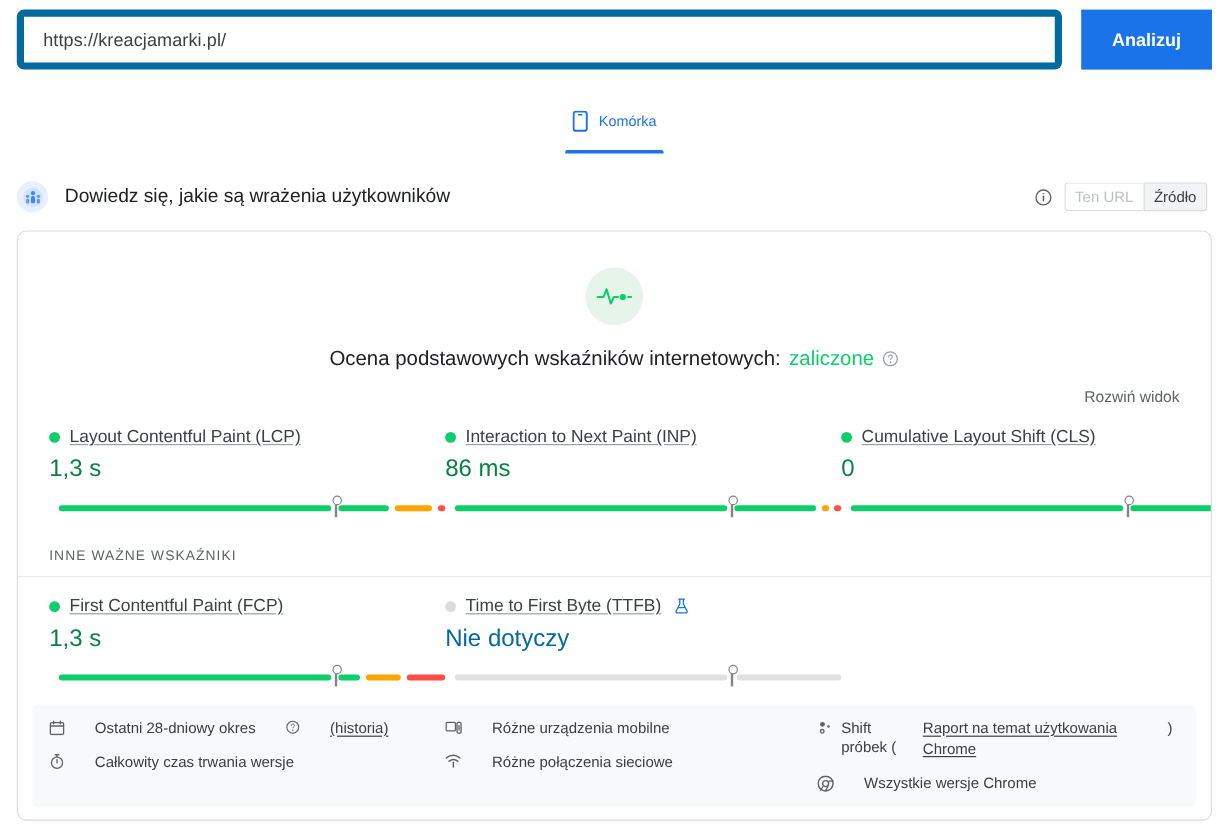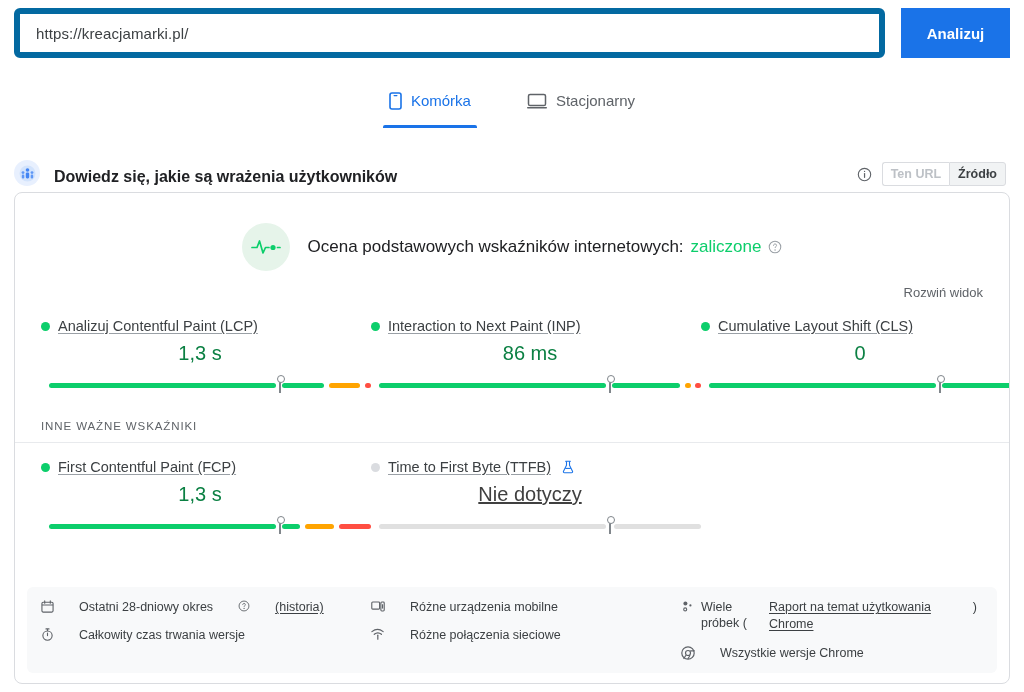--- a/index.html
+++ b/index.html
@@ -55,45 +55,44 @@
     display: flex;
     justify-content: center;
     gap: 44px;
     margin-top: 22px;
     height: 44px;
   }
   .tab {
     display: flex;
     align-items: center;
     gap: 9px;
-    font-size: 15px;
+    font-size: 12px;
     color: #5f6368;
     padding: 0 6px 11px 6px;
     cursor: pointer;
     position: relative;
   }
   .tab.active { color: #1a73e8; }
   .tab.active::after {
     content: "";
     position: absolute;
     left: 0; right: 0; bottom: 0;
     height: 3px;
     background: #1a73e8;
     border-radius: 2px 2px 0 0;
   }
   .tab svg { display: block; }
 
   
   .fd-header {
     display: flex;
-    align-items: flex-end;
+    align-items: center;
     padding: 0 18px 0 14px;
     height: 44px;
     margin-top: 14px;
-    font-weight: bold;
   }
   .fd-avatar {
     width: 26px; height: 26px;
     border-radius: 50%;
     background: #e8f0fe;
     display: flex; align-items: center; justify-content: center;
     flex: 0 0 auto;
     margin-right: 14px;
   }
   .fd-title { font-size: 16px; color: #202124; }
@@ -123,20 +122,21 @@
     position: relative;
     overflow: hidden;
   }
 
   .cwv-head {
     display: flex;
     align-items: center;
     justify-content: center;
     gap: 18px;
     padding-top: 30px;
+    flex-direction: column;
   }
   .cwv-badge {
     width: 48px; height: 48px;
     border-radius: 50%;
     background: #e6f4ea;
     display: flex; align-items: center; justify-content: center;
   }
   .cwv-text { font-size: 17px; color: #202124; display: flex; align-items: center; gap: 7px; }
   .cwv-pass { color: #0cce6b; }
   .q-icon { color: #9aa0a6; display: inline-flex; }
@@ -165,27 +165,27 @@
   .dot.none { background: #dadce0; }
   .metric-name {
     color: #3c4043;
     text-decoration: underline;
     text-decoration-color: #9aa0a6;
     text-underline-offset: 2px;
     cursor: pointer;
   }
   .flask { color: #1a73e8; display: inline-flex; margin-left: 3px; }
   .metric-value {
-    text-align: center;
+    text-align: left;
     font-size: 20px;
     color: #0b8043;
     padding: 8px 12px 0 0;
     height: 36px;
   }
-  .metric-value.na { color: #404040; text-decoration: underline; }
+  .metric-value.na { color: #0369a1; }
 
   .bar-wrap { position: relative; height: 18px; margin-top: 6px; padding-left: 8px; }
   .bar { display: flex; gap: 0; height: 5px; border-radius: 3px; overflow: visible; position: relative; top: 7px; }
   .seg-bar { height: 5px; border-radius: 3px; }
   .marker {
     position: absolute;
     top: -4px;
     width: 1.5px; height: 14px;
     background: #80868b;
   }
@@ -252,29 +252,20 @@
 
   <div class="tabs">
     <div class="tab active">
       <span class="icon">
         <svg width="13" height="18" viewBox="0 0 13 18" fill="none">
           <rect x="1" y="1" width="11" height="16" rx="2" stroke="#1a73e8" stroke-width="1.6"></rect>
           <rect x="4.5" y="3" width="4" height="1.2" rx="0.6" fill="#1a73e8"></rect>
         </svg>
       </span>
       <span>Komórka</span>
-    </div>
-    <div class="tab">
-      <span class="icon">
-        <svg width="20" height="16" viewBox="0 0 20 16" fill="none">
-          <rect x="1.5" y="1.5" width="17" height="11" rx="1.6" stroke="#5f6368" stroke-width="1.5"></rect>
-          <rect x="0" y="14" width="20" height="1.4" rx="0.7" fill="#5f6368"></rect>
-        </svg>
-      </span>
-      <span>Stacjonarny</span>
     </div>
   </div>
 
   <div class="fd-header">
     <div class="fd-avatar">
       <svg width="17" height="17" viewBox="0 0 17 17" fill="none">
         <circle cx="8.5" cy="8.5" r="8" fill="#d2e3fc"></circle>
         <circle cx="8.5" cy="5" r="1.8" fill="#4285f4"></circle>
         <circle cx="4" cy="7.6" r="1.4" fill="#5e97f6"></circle>
         <circle cx="13" cy="7.6" r="1.4" fill="#5e97f6"></circle>
@@ -324,21 +315,21 @@
 
     <div class="expand-row">
       <span class="expand-link">Rozwiń widok</span>
     </div>
 
     <div class="metrics">
 
       <div class="metric">
         <div class="metric-head">
           <span class="dot good"></span>
-          <span class="metric-name">Analizuj Contentful Paint (LCP)</span>
+          <span class="metric-name">Layout Contentful Paint (LCP)</span>
         </div>
         <div class="metric-value">1,3 s</div>
         <div class="bar-wrap">
           <div class="bar">
               <div class="seg-bar" style="width: 70.5%; background: rgb(12, 206, 107);"></div>
               <div class="seg-bar" style="width: 2%; background: transparent;"></div>
               <div class="seg-bar" style="width: 13%; background: rgb(12, 206, 107);"></div>
               <div class="seg-bar" style="width: 1.5%; background: transparent;"></div>
               <div class="seg-bar" style="width: 9.5%; background: rgb(255, 164, 0);"></div>
               <div class="seg-bar" style="width: 1.5%; background: transparent;"></div>
@@ -495,21 +486,21 @@
 
       <div class="fcol c3">
         <div class="fitem samples">
           <span class="ic">
             <svg width="14" height="14" viewBox="0 0 14 14" fill="none">
               <circle cx="4.4" cy="3.6" r="2" fill="#5f6368"></circle>
               <circle cx="9.4" cy="5.4" r="1.1" fill="#5f6368"></circle>
               <circle cx="4.2" cy="9.4" r="1.5" stroke="#5f6368" stroke-width="1.1" fill="none"></circle>
             </svg>
           </span>
-          <span class="samples-label">Wiele próbek (</span>
+          <span class="samples-label">Shift próbek (</span>
           <span class="flink samples-link">Raport na temat użytkowania Chrome</span>
           <span class="paren-end">)</span>
         </div>
         <div class="fitem">
           <span class="ic">
             <svg width="14" height="14" viewBox="0 0 14 14" fill="none">
               <circle cx="7" cy="7" r="6.2" stroke="#5f6368" stroke-width="1.2"></circle>
               <circle cx="7" cy="7" r="2.5" stroke="#5f6368" stroke-width="1.2"></circle>
               <path d="M9.2 4.9h4.6M4.9 9.2L2.6 12.9M9.1 9.2l-2.3 3.8" stroke="#5f6368" stroke-width="1.1"></path>
             </svg>

